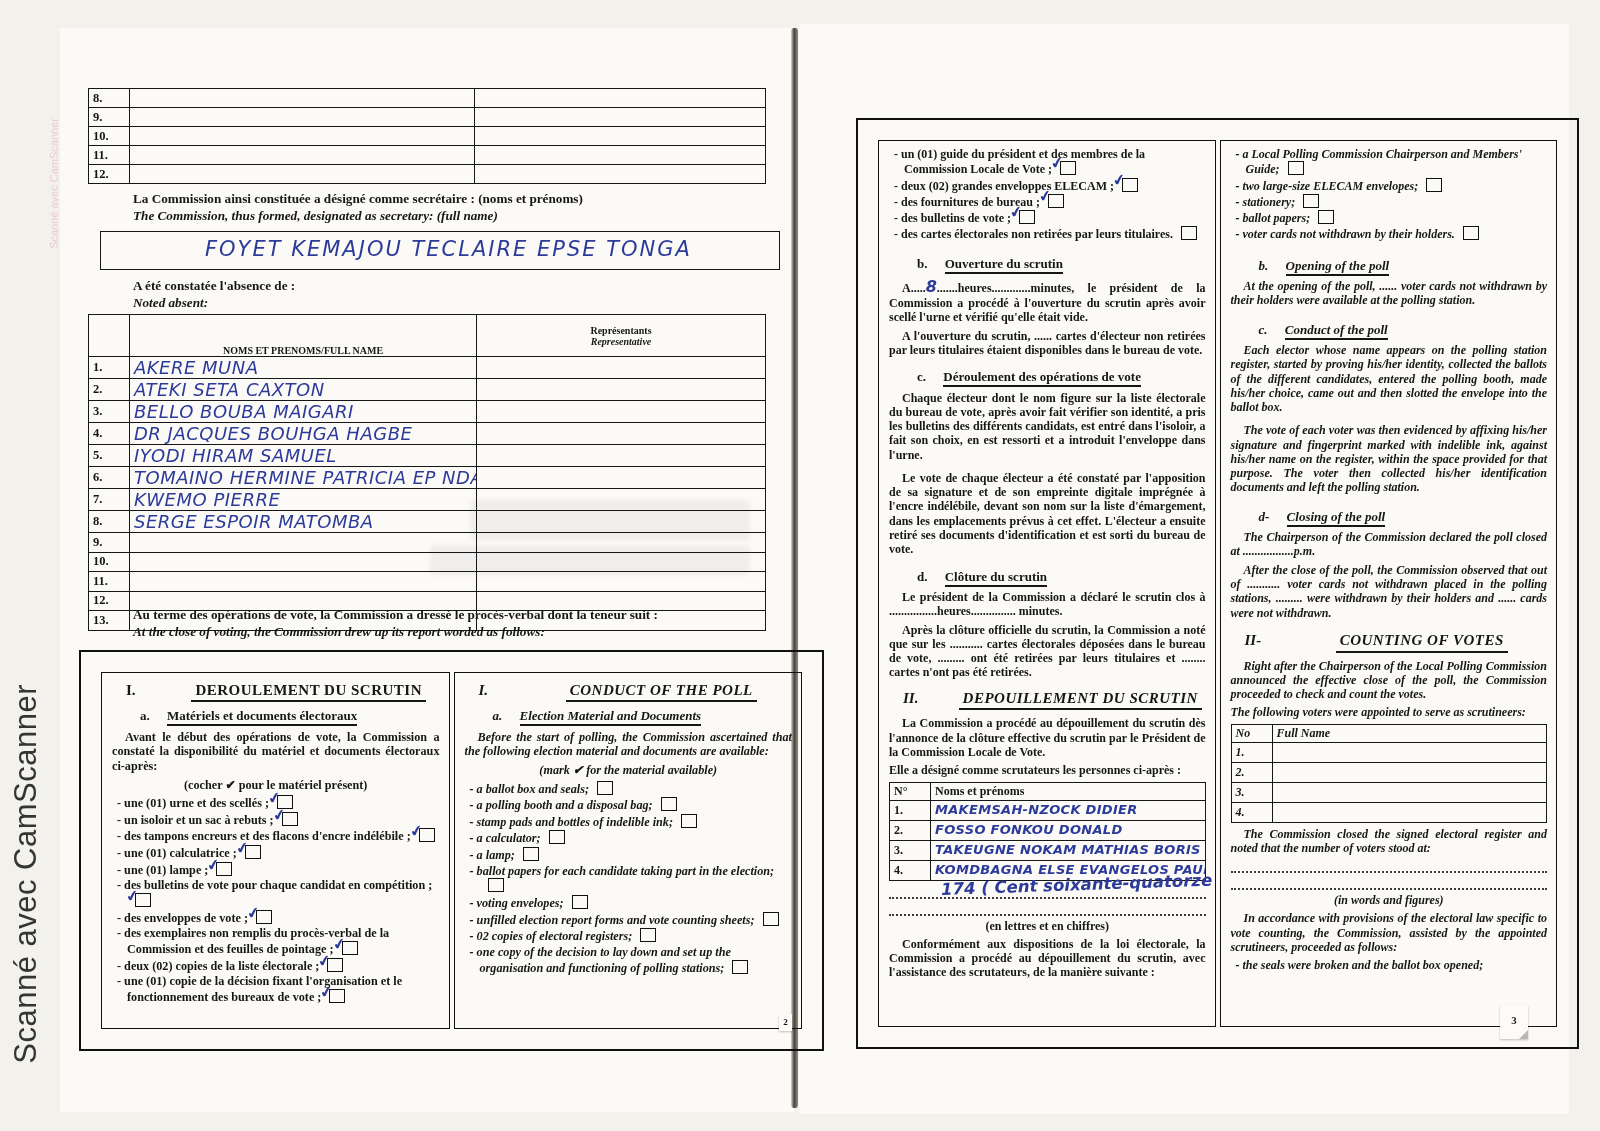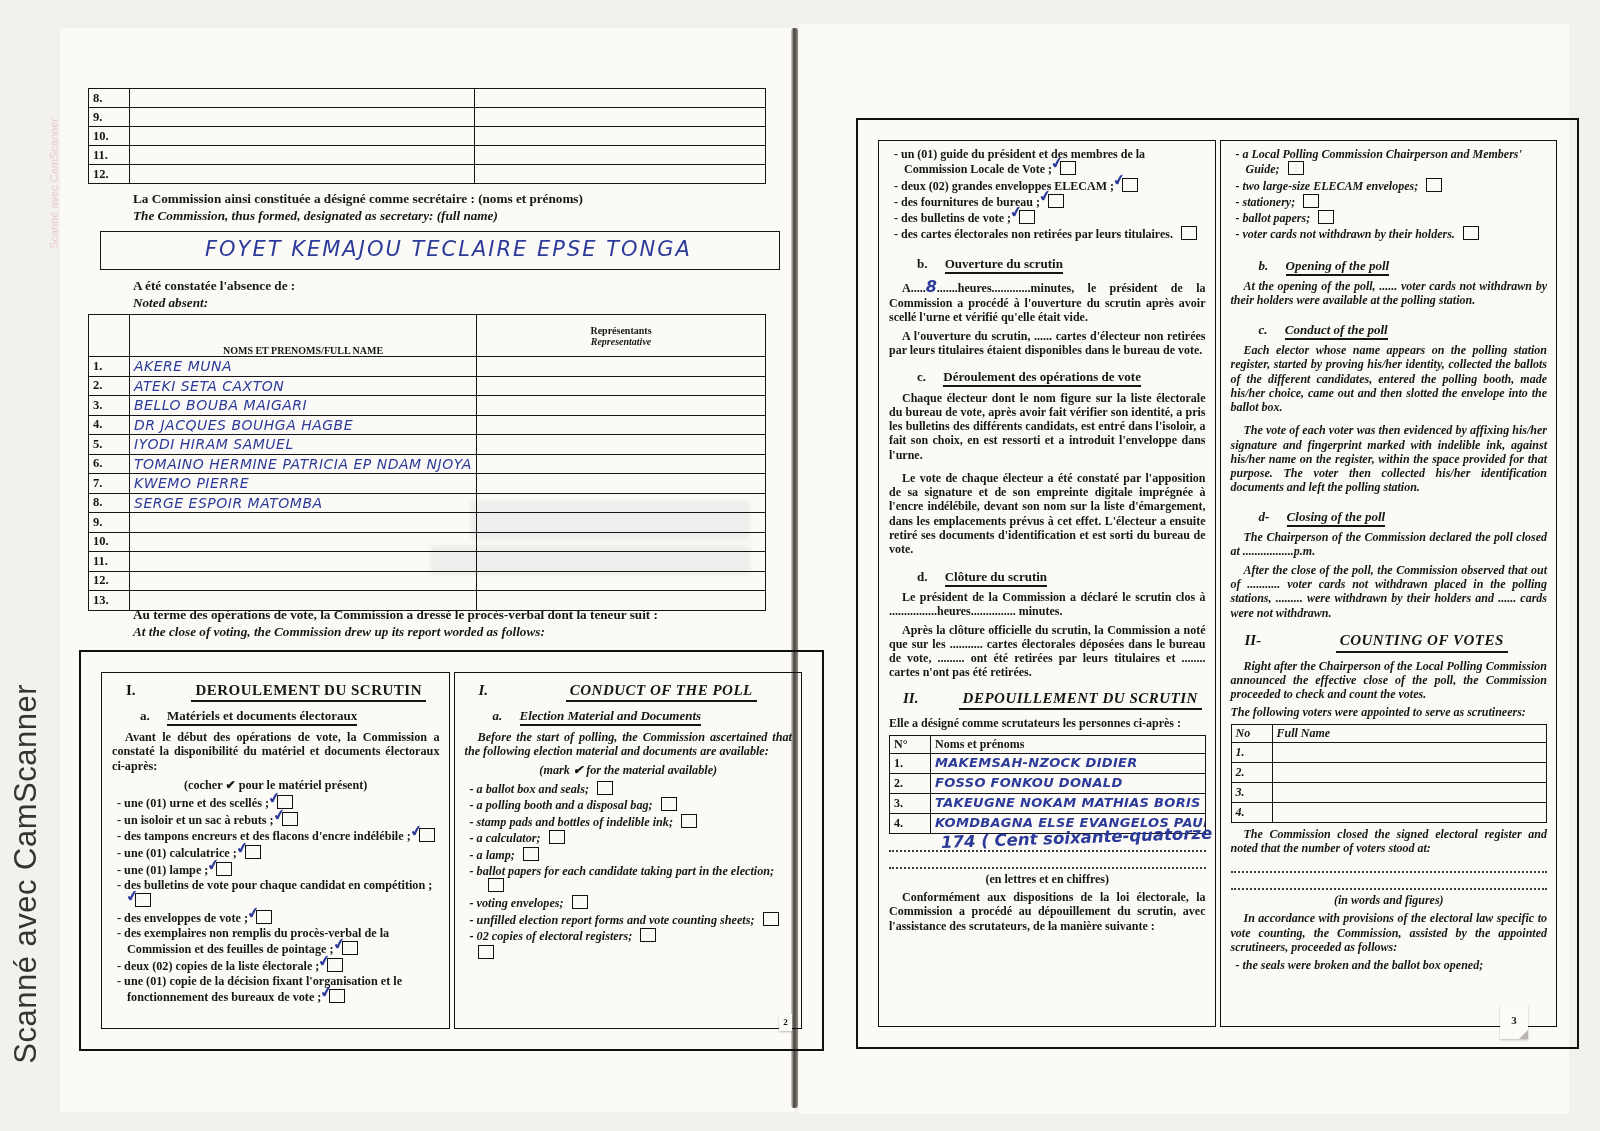--- a/index.html
+++ b/index.html
@@ -33,21 +33,21 @@
 
   
   table{border-collapse:collapse;width:100%;table-layout:fixed;}
   td,th{border:1.7px solid #161616;padding:0 4px;overflow:hidden;white-space:nowrap;vertical-align:middle;}
   .top-table td{height:18px;font-size:12.5px;font-weight:bold;}
   .col-no{width:32px;}
   .top-table .col-mid{width:336px;}
   .absent-table td{height:18.5px;}
   .absent-table .hdr td{height:41px;text-align:center;font-size:10px;}
   .absent-table .col-name{width:338px;}
-  .absent-table .name-cell{font-size:14px;letter-spacing:0.5px;}
+  .absent-table .name-cell{font-size:18px;letter-spacing:0.5px;}
   .absent-table .no-cell{font-weight:bold;font-size:12.5px;}
 
   
   .dbox{position:absolute;border:2.6px solid #111;padding:20px;display:flex;gap:4px;background:transparent;}
   .lbox{left:79px;top:650px;width:701px;height:357px;}
   .rbox{left:856px;top:118px;width:679px;height:887px;}
   .colbox{flex:1;border:1.6px solid #111;padding:5px 9px 4px 10px;overflow:hidden;font-size:12.2px;line-height:1.2;}
   .rbox .colbox{font-size:12px;line-height:1.19;}
 
   .h1{display:flex;margin:3px 0 6px 0;}
@@ -348,21 +348,21 @@
 
           <div class="ck-item">
             <span>- unfilled election report forms and vote counting sheets;</span><span class="cbox"></span>
           </div>
 
           <div class="ck-item">
             <span>- 02 copies of electoral registers;</span><span class="cbox"></span>
           </div>
 
           <div class="ck-item">
-            <span class="cbox"></span>
+            <span>- one copy of the decision to lay down and set up the organisation and functioning of polling stations;</span><span class="cbox"></span>
           </div>
         </div>
     </div>
   </div>
 
   <div class="dbox rbox">
 
     <div class="colbox fr">
       <div>
 
@@ -407,20 +407,21 @@
         <span>d.</span>
         <span class="t">Clôture du scrutin</span>
       </div>
       <div class="para ind">Le président de la Commission a déclaré le scrutin clos à ................heures............... minutes.</div>
       <div class="para ind">Après la clôture officielle du scrutin, la Commission a noté que sur les ........... cartes électorales déposées dans le bureau de vote, ......... ont été retirées par leurs titulaires et ........ cartes n'ont pas été retirées.</div>
 
       <div class="h1" style="margin-top:10px;font-style:italic;">
         <span class="num">II.</span>
         <span class="t">DEPOUILLEMENT DU SCRUTIN</span>
       </div>
+      <div class="para ind">La Commission a procédé au dépouillement du scrutin dès l'annonce de la clôture effective du scrutin par le Président de la Commission Locale de Vote.</div>
       <div class="para">Elle a désigné comme scrutateurs les personnes ci-après :</div>
 
       <div class="scrut-table">
         <table>
           <tbody>
             <tr class="hdr">
               <td class="col-no">N°</td>
               <td>Noms et prénoms</td>
             </tr>
           </tbody>

